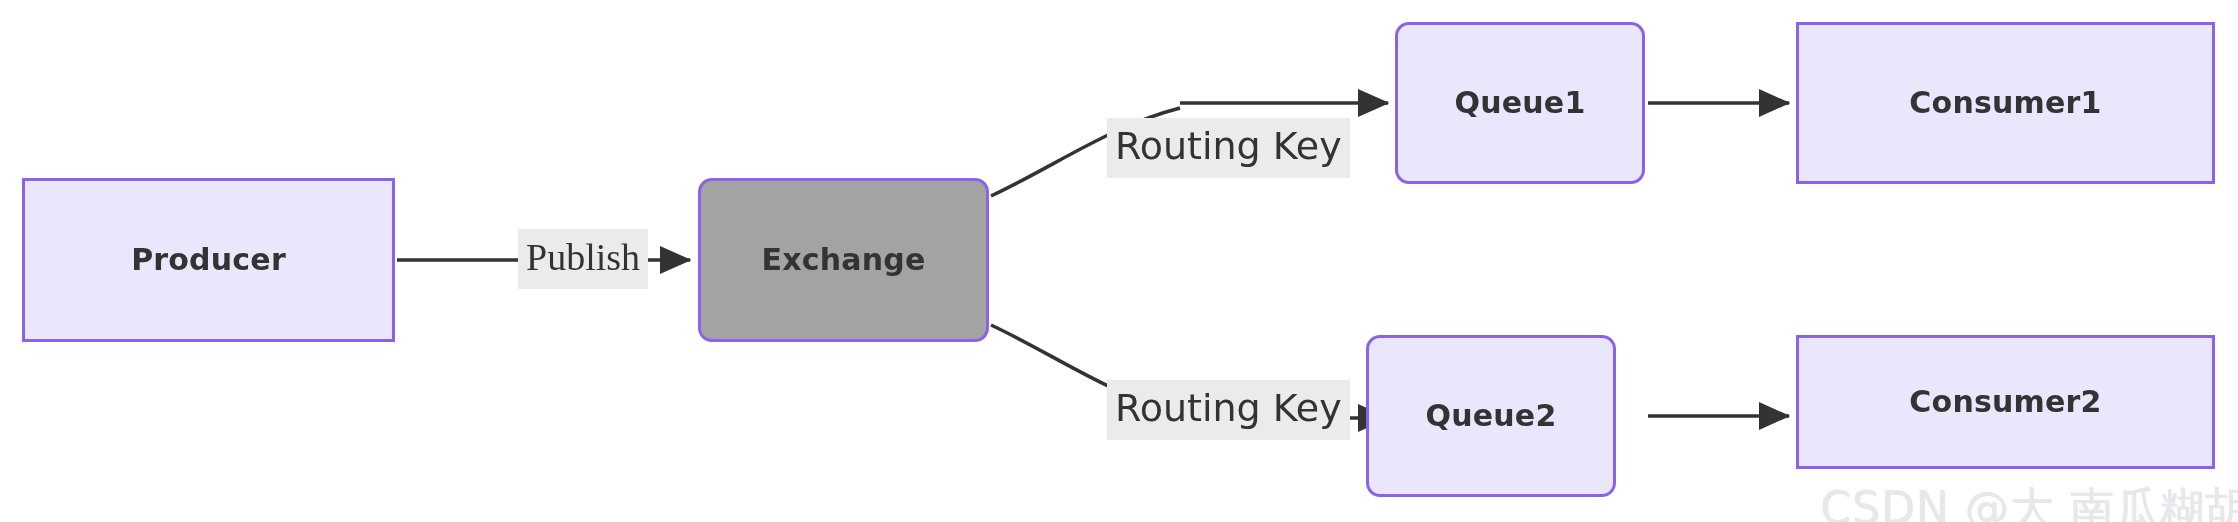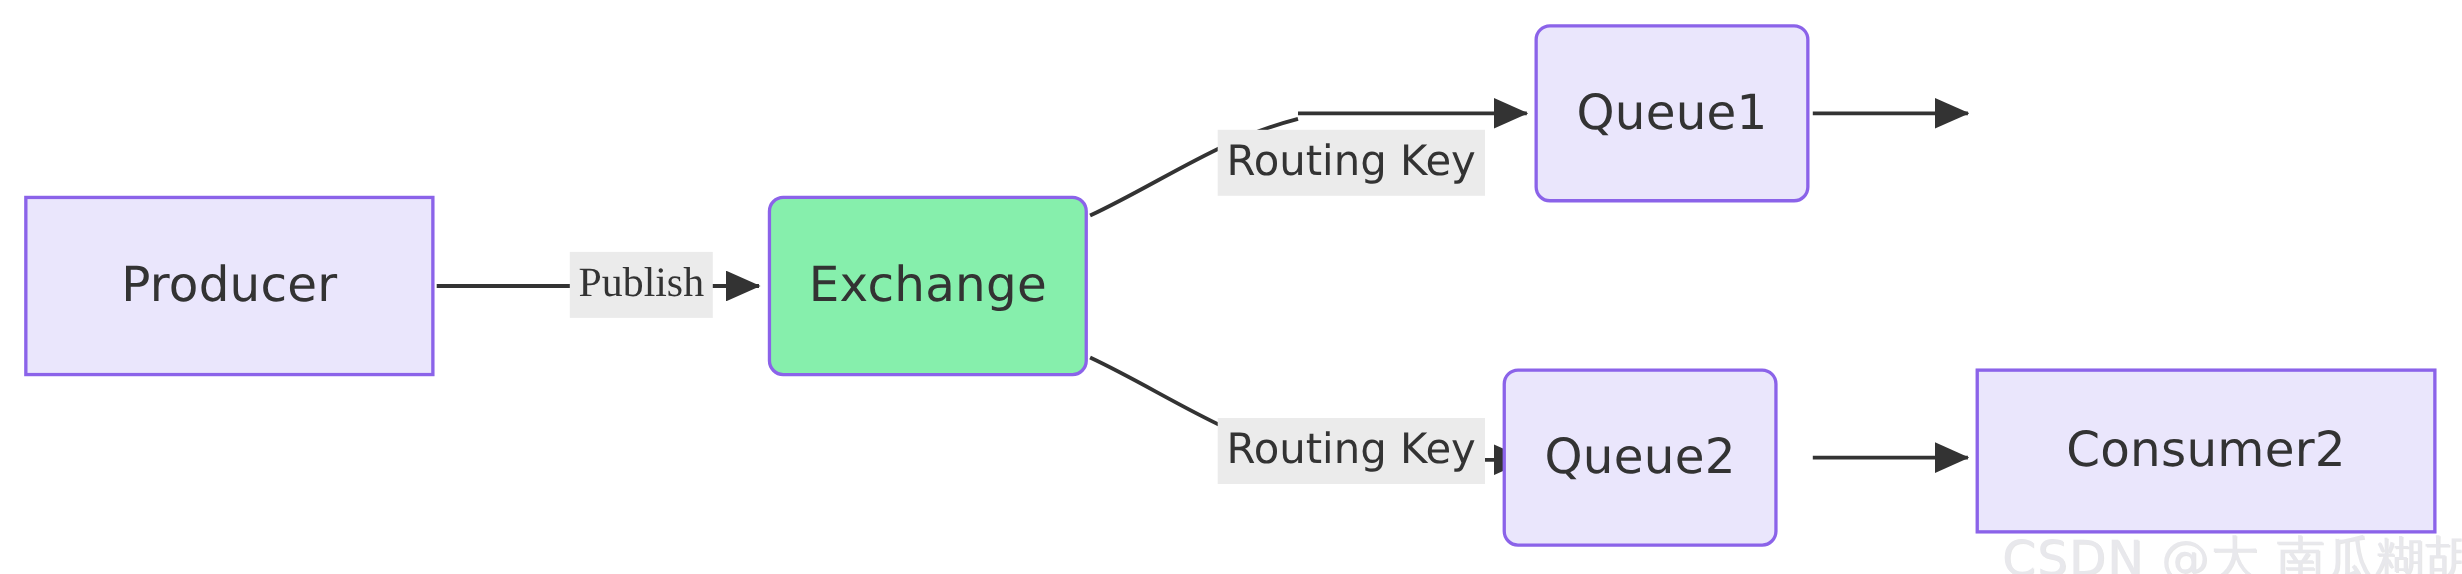--- a/index.html
+++ b/index.html
@@ -27,22 +27,22 @@
   }
   .node {
     position: absolute;
     box-sizing: border-box;
     background: #EAE6FC;
     border: 3px solid #8B63E9;
     display: flex;
     align-items: center;
     justify-content: center;
     color: #333333;
-    font-size: 44px;
-    font-weight: 400;
+    font-size: 30px;
+    font-weight: 700;
     letter-spacing: 0.2px;
     z-index: 3;
   }
   .node.rounded {
     border-radius: 14px;
   }
   .node-label {
     line-height: 1;
     white-space: nowrap;
   }
@@ -101,34 +101,37 @@
 
     <g>
       <line x1="1648" y1="416" x2="1789" y2="416" stroke="#333333" stroke-width="3.5" marker-end="url(#arrowhead)"></line>
     </g>
   </svg>
 
   <div class="node" id="node-producer" style="left: 22px; top: 178px; width: 373px; height: 164px; background: rgb(234, 230, 252); border-color: rgb(139, 99, 233); color: rgb(51, 51, 51);">
     <span class="node-label">Producer</span>
   </div>
 
-  <div class="node rounded" id="node-exchange" style="left: 698px; top: 178px; width: 291px; height: 164px; background: #86efac; border-color: rgb(139, 99, 233); color: rgb(51, 51, 51);">
+  <div class="node rounded" id="node-exchange" style="left: 698px; top: 178px; width: 291px; height: 164px; background: #a3a3a3; border-color: rgb(139, 99, 233); color: rgb(51, 51, 51);">
     <span class="node-label">Exchange</span>
   </div>
 
   <div class="node rounded" id="node-queue1" style="left: 1395px; top: 22px; width: 250px; height: 162px; background: rgb(234, 230, 252); border-color: rgb(139, 99, 233); color: rgb(51, 51, 51);">
     <span class="node-label">Queue1</span>
   </div>
 
   <div class="node rounded" id="node-queue2" style="left: 1366px; top: 335px; width: 250px; height: 162px; background: rgb(234, 230, 252); border-color: rgb(139, 99, 233); color: rgb(51, 51, 51);">
     <span class="node-label">Queue2</span>
   </div>
 
+  <div class="node" id="node-consumer1" style="left: 1796px; top: 22px; width: 419px; height: 162px; background: rgb(234, 230, 252); border-color: rgb(139, 99, 233); color: rgb(51, 51, 51);">
+    <span class="node-label">Consumer1</span>
+  </div>
 
-  <div class="node" id="node-consumer2" style="left: 1796px; top: 335px; width: 419px; height: 150px; background: rgb(234, 230, 252); border-color: rgb(139, 99, 233); color: rgb(51, 51, 51);">
+  <div class="node" id="node-consumer2" style="left: 1796px; top: 335px; width: 419px; height: 134px; background: rgb(234, 230, 252); border-color: rgb(139, 99, 233); color: rgb(51, 51, 51);">
     <span class="node-label">Consumer2</span>
   </div>
 
   <div class="edge-label" id="edge-label-publish" style="left: 474px; top: 229px; background: rgb(235, 235, 235); color: rgb(51, 51, 51); font-family: Liberation Serif, serif;">Publish</div>
 
   <div class="edge-label" id="edge-label-routing-key-top" style="left: 1063px; top: 118px; background: rgb(235, 235, 235); color: rgb(51, 51, 51);">Routing Key</div>
 
   <div class="edge-label" id="edge-label-routing-key-bottom" style="left: 1063px; top: 380px; background: rgb(235, 235, 235); color: rgb(51, 51, 51);">Routing Key</div>
 
   <div id="watermark" style="left: 1820px; top: 455px; color: rgb(232, 232, 236);">CSDN @大 南瓜糊胡</div>

